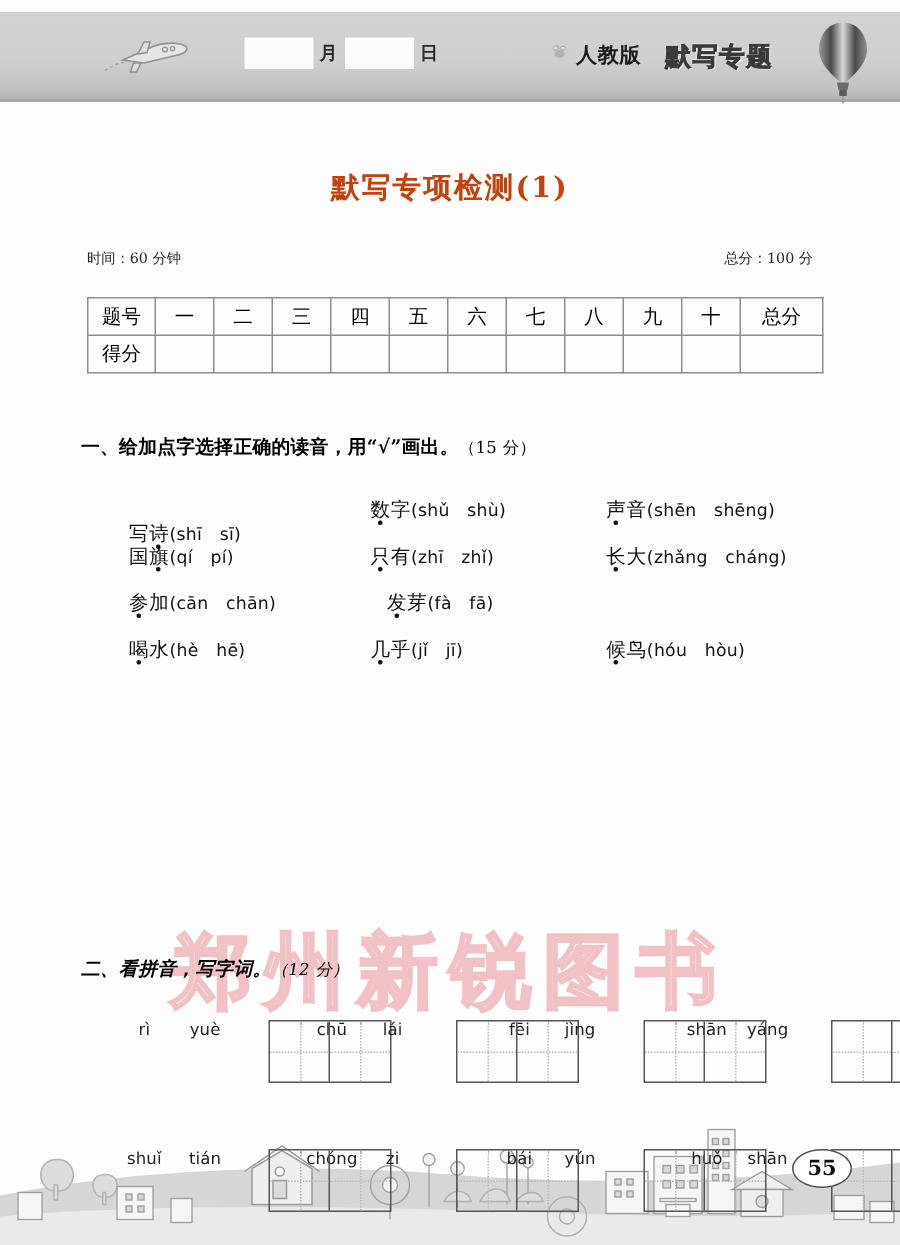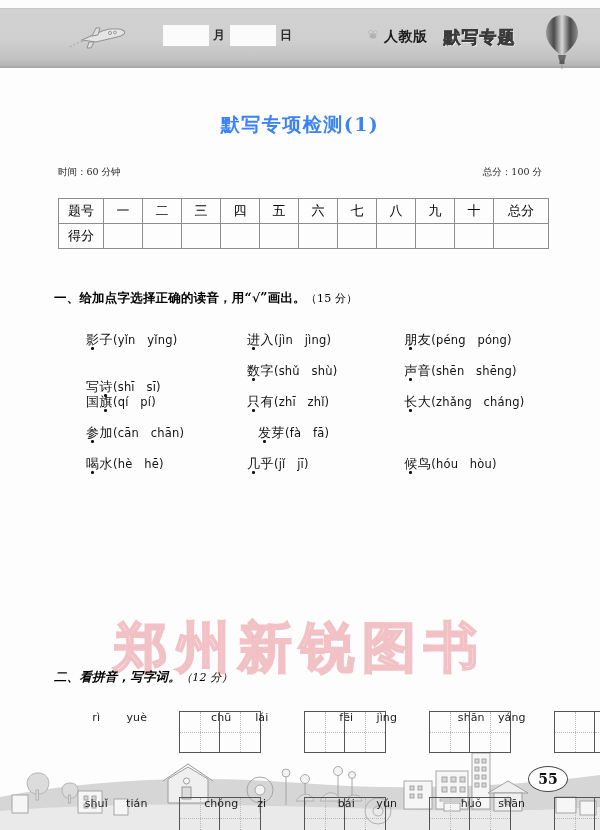--- a/index.html
+++ b/index.html
@@ -77,21 +77,21 @@
 
   
   .doc-title {
     position: absolute; left: 0; top: 112px;
     width: 600px;
     text-align: center;
     font-family: "DejaVu Serif", "Liberation Serif", serif;
     font-size: 19px;
     font-weight: 700;
     letter-spacing: 1.5px;
-    color: #3b82f6;
+    color: #c2410c;
   }
 
   
   .meta-row {
     position: absolute; left: 58px; top: 166px;
     width: 484px;
     display: flex;
     justify-content: space-between;
     font-size: 9.5px;
     color: #262626;
@@ -355,25 +355,20 @@
     </tbody>
   </table>
 
   <div class="watermark">郑州新锐图书</div>
 
   <div class="section-head z2" style="top:290px;">
     <span>一、给加点字选择正确的读音，用“√”画出。</span><span class="pts">（15 分）</span>
   </div>
 
   <div class="q1-body z2" id="q1-body">
-      <div class="q1-row">
-        <div class="q1-item"><span style="position: relative; display: inline-block;"><span class="q1-word">影子</span><span class="q1-dot" style="left: 5px; top: 16px;"></span></span><span class="q1-pinyin">(yǐn yǐng)</span></div>
-        <div class="q1-item"><span style="position: relative; display: inline-block;"><span class="q1-word">进入</span><span class="q1-dot" style="left: 5px; top: 16px;"></span></span><span class="q1-pinyin">(jìn jìng)</span></div>
-        <div class="q1-item"><span style="position: relative; display: inline-block;"><span class="q1-word">朋友</span><span class="q1-dot" style="left: 5px; top: 16px;"></span></span><span class="q1-pinyin">(péng póng)</span></div>
-      </div>
       <div class="q1-row">
         <div class="q1-item"><span style="position: relative; display: inline-block; margin-top: 16px;"><span class="q1-word">写诗</span><span class="q1-dot" style="left: 18px; top: 16px;"></span></span><span class="q1-pinyin">(shī sī)</span></div>
         <div class="q1-item"><span style="position: relative; display: inline-block;"><span class="q1-word">数字</span><span class="q1-dot" style="left: 5px; top: 16px;"></span></span><span class="q1-pinyin">(shǔ shù)</span></div>
         <div class="q1-item"><span style="position: relative; display: inline-block;"><span class="q1-word">声音</span><span class="q1-dot" style="left: 5px; top: 16px;"></span></span><span class="q1-pinyin">(shēn shēng)</span></div>
       </div>
       <div class="q1-row">
         <div class="q1-item"><span style="position: relative; display: inline-block;"><span class="q1-word">国旗</span><span class="q1-dot" style="left: 18px; top: 16px;"></span></span><span class="q1-pinyin">(qí pí)</span></div>
         <div class="q1-item"><span style="position: relative; display: inline-block;"><span class="q1-word">只有</span><span class="q1-dot" style="left: 5px; top: 16px;"></span></span><span class="q1-pinyin">(zhī zhǐ)</span></div>
         <div class="q1-item"><span style="position: relative; display: inline-block;"><span class="q1-word">长大</span><span class="q1-dot" style="left: 5px; top: 16px;"></span></span><span class="q1-pinyin">(zhǎng cháng)</span></div>
       </div>

